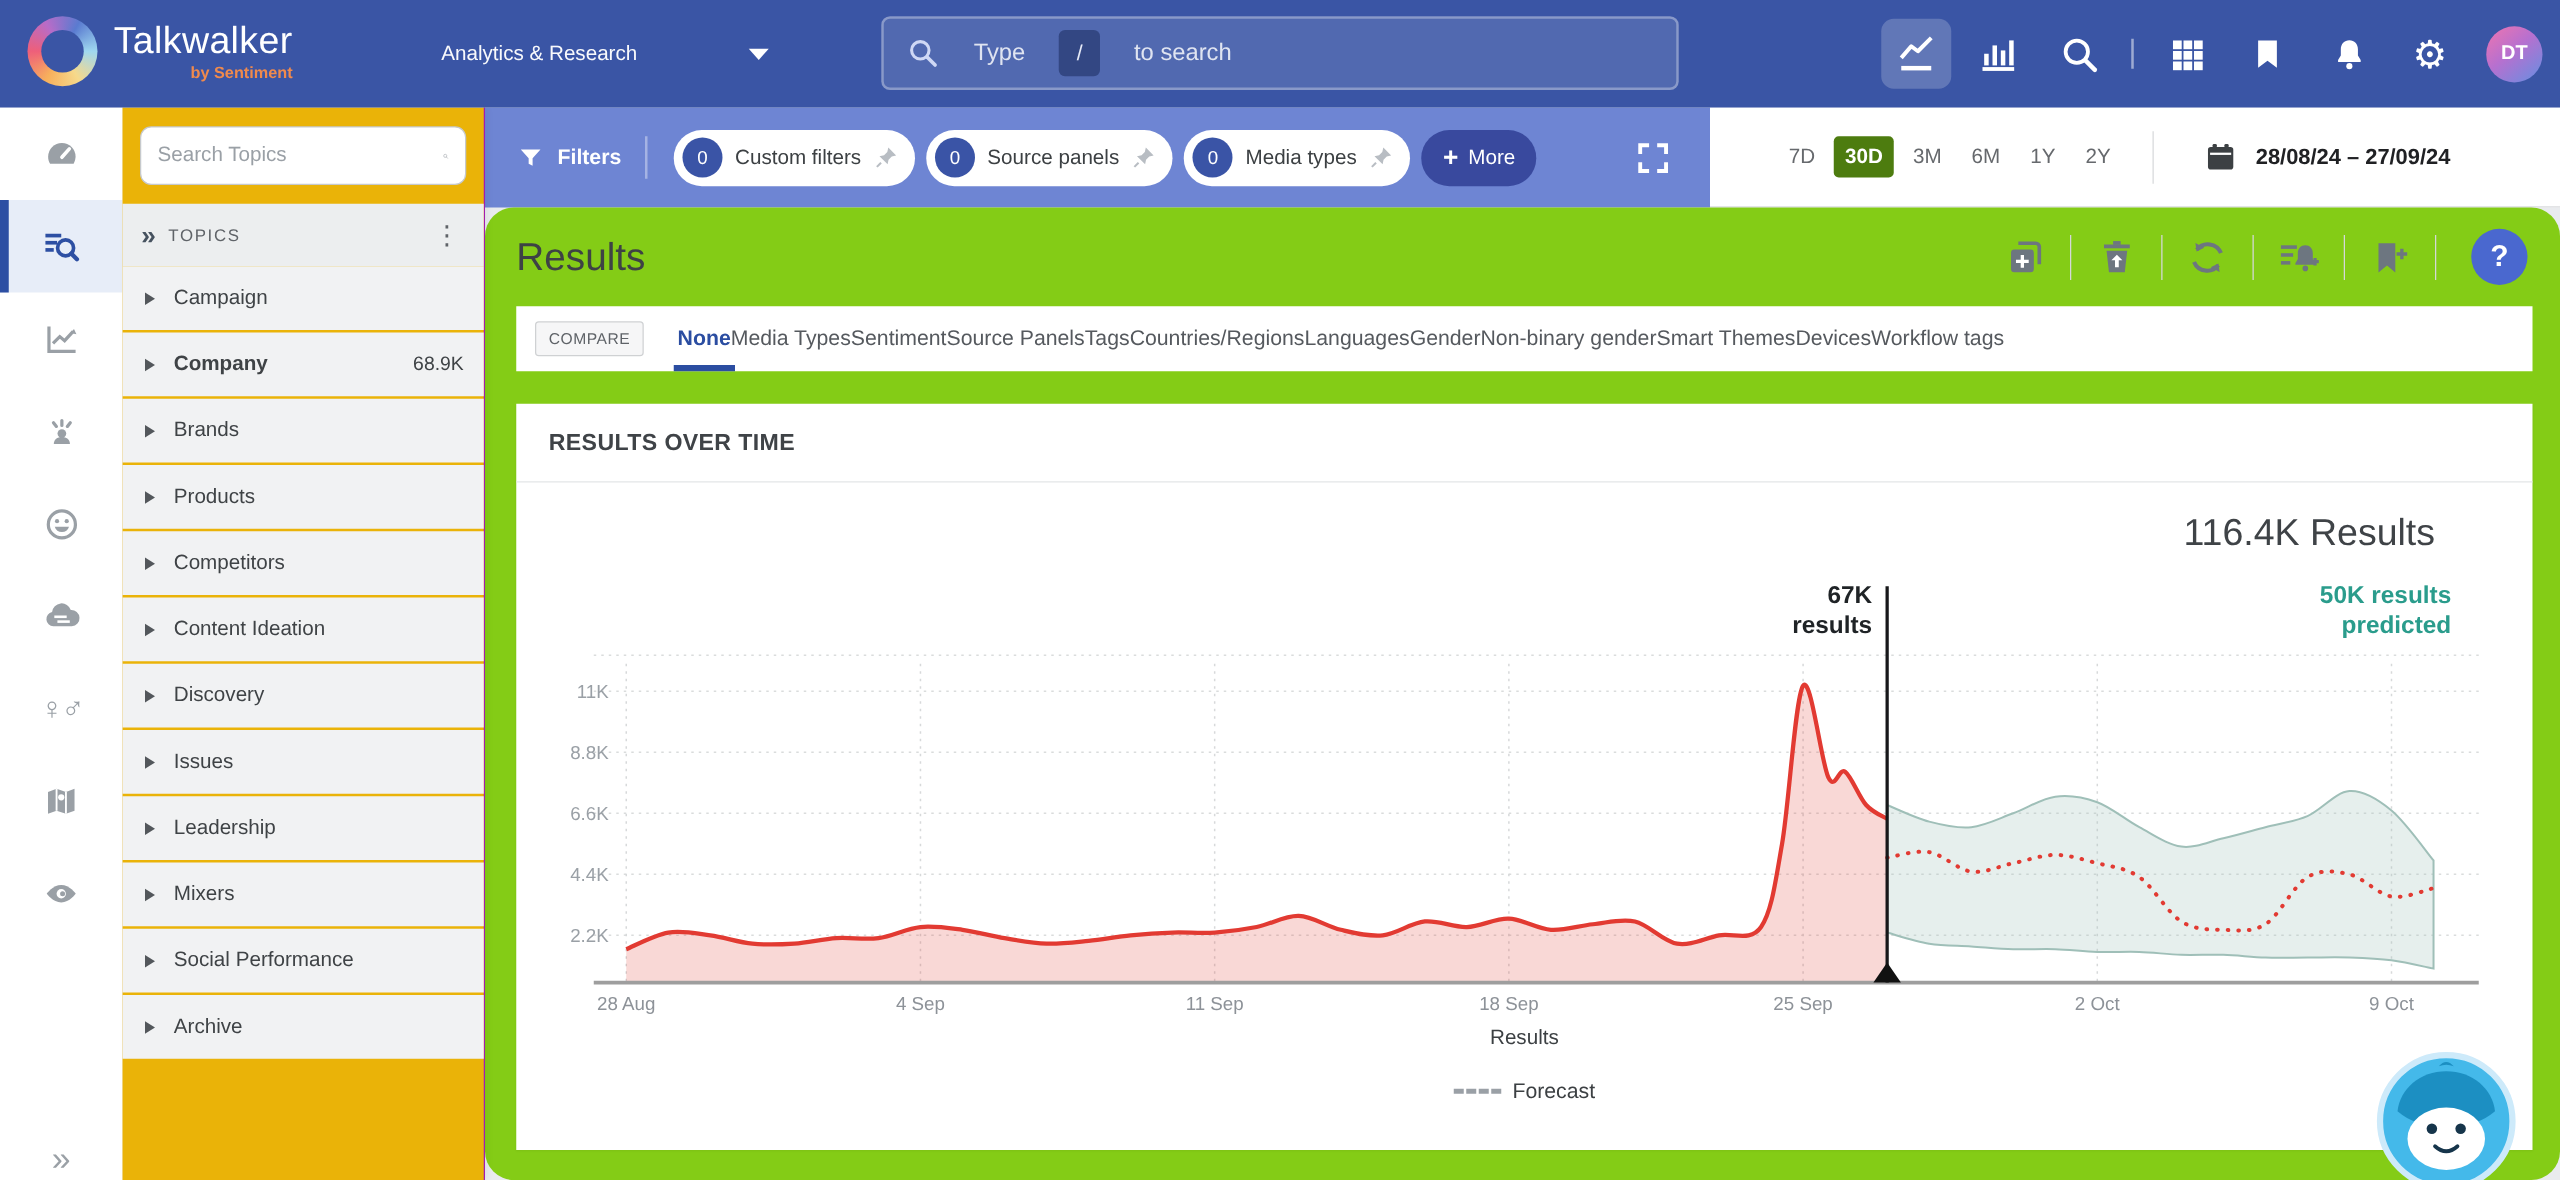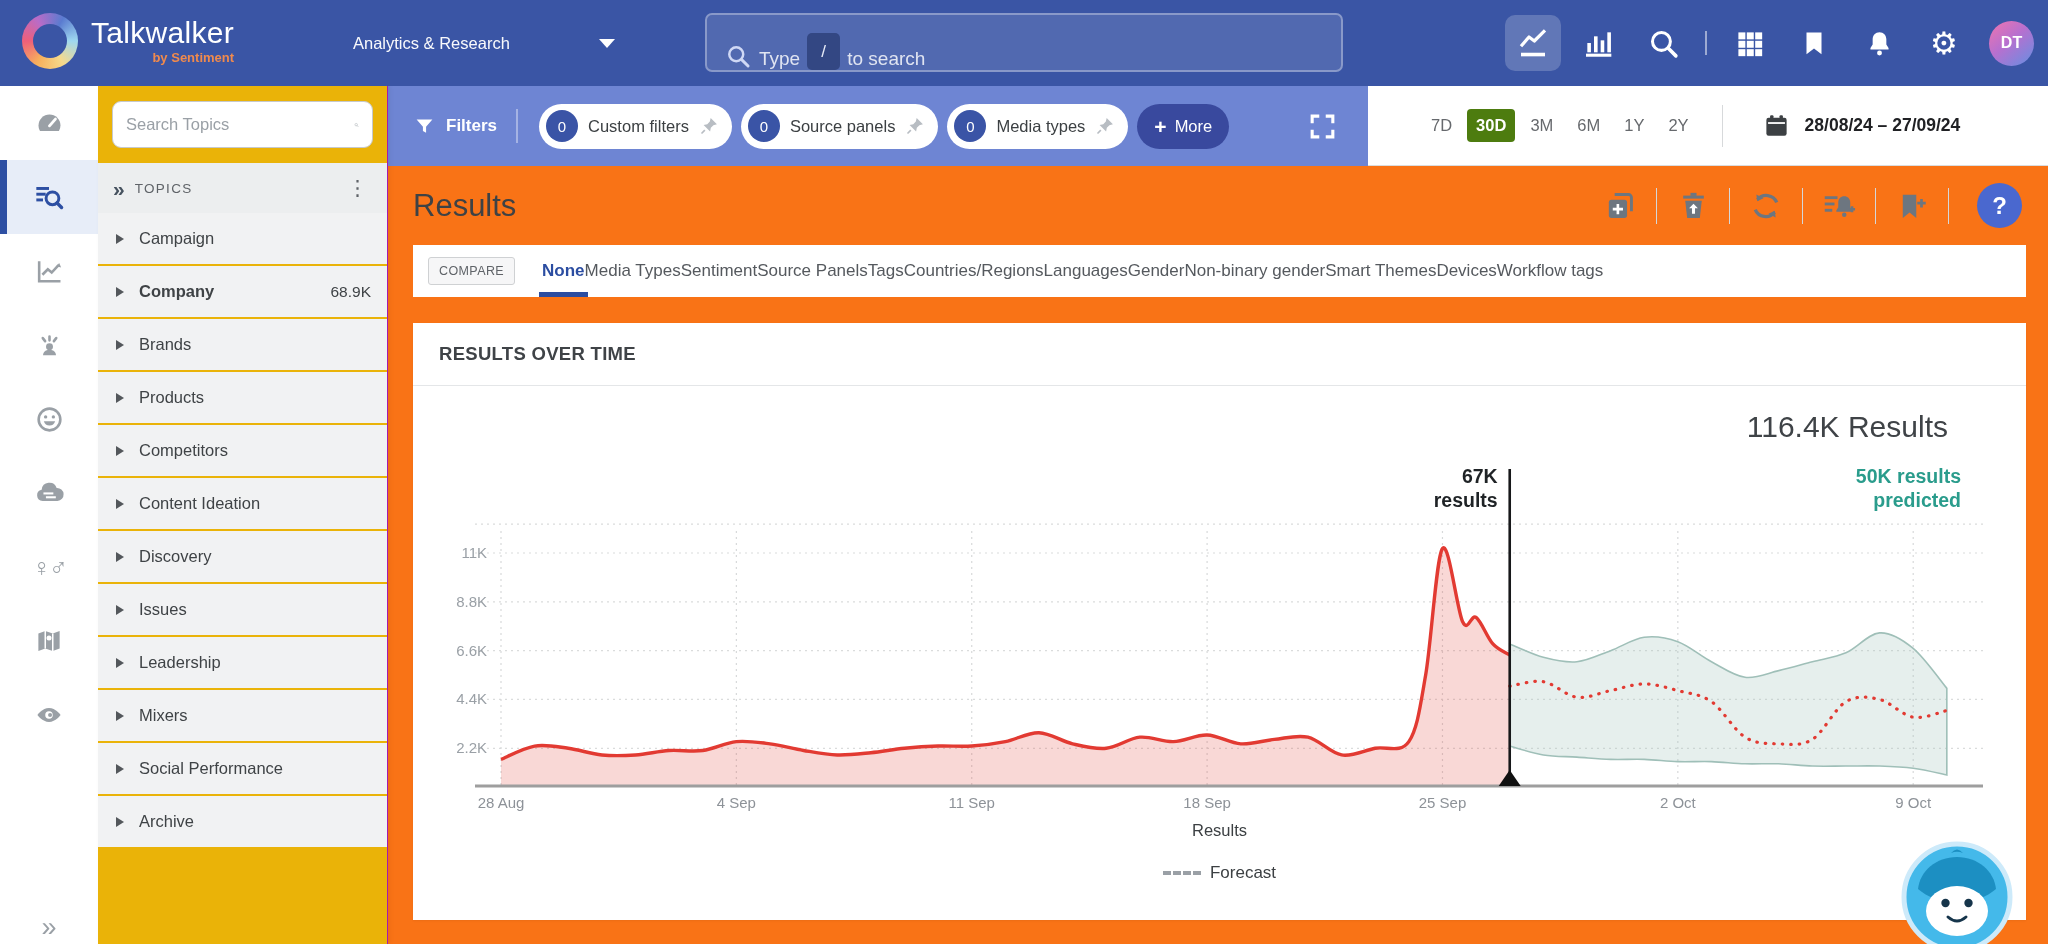--- a/index.html
+++ b/index.html
@@ -12,21 +12,21 @@
   .logo-mark { width:56px; height:56px; border-radius:50%;
     background:conic-gradient(from 210deg,#f7b05c,#ee5f7a,#b86cc8,#5a7bd0,#9fd8f0,#f6d98b,#f7b05c); position:relative; }
   .logo-mark::after { content:""; position:absolute; inset:11px; border-radius:50%; background:#3a55a5; }
   .brand-col { display:flex; flex-direction:column; align-items:flex-end; }
   .brand-title { color:#fff; font-size:30px; font-weight:500; letter-spacing:.3px; line-height:1.05; }
   .brand-byline { color:#f08a4d; font-size:13px; font-weight:700; margin-top:1px; }
   .workspace { position:absolute; left:353px; top:0; height:86px; width:262px; display:flex; align-items:center; justify-content:space-between; cursor:pointer; }
   .workspace-label { color:#fff; font-size:16.5px; font-weight:500; opacity:.97; }
   .caret-down { width:0; height:0; border-left:8px solid transparent; border-right:8px solid transparent; border-top:9px solid #fff; }
   .searchbar { position:absolute; left:705px; top:13px; width:638px; height:59px; border:2px solid rgba(255,255,255,.32);
-    background:rgba(255,255,255,.12); border-radius:7px; display:flex; align-items:flex-end; gap:7px; padding:0 18px;
+    background:rgba(255,255,255,.12); border-radius:7px; display:flex; align-items:center; gap:27px; padding:0 18px;
     color:rgba(255,255,255,.82); font-size:19px; cursor:text; }
   .key { background:rgba(10,25,70,.42); border-radius:5px; min-width:33px; height:37px; display:flex; align-items:center; justify-content:center; font-size:17px; color:#e8ecf8; }
   .topnav { position:absolute; right:14px; top:0; height:86px; display:flex; align-items:center; gap:9px; }
   .tn-btn { width:56px; height:56px; border-radius:10px; display:flex; align-items:center; justify-content:center; cursor:pointer; }
   .tn-btn.active { background:rgba(255,255,255,.20); }
   .tn-sep { width:2px; height:24px; background:rgba(255,255,255,.5); margin:0 5px; }
   .gear-glyph { color:#fff; font-size:31px; line-height:1; }
   .avatar { width:45px; height:45px; border-radius:50%; background:linear-gradient(140deg,#ea74b2 5%,#b770cf 45%,#7b87dd 85%);
     color:#fff; font-size:16px; font-weight:700; display:flex; align-items:center; justify-content:center; margin-left:8px; cursor:pointer; }
 
@@ -63,21 +63,21 @@
   .chip-label { font-size:16.5px; color:#3c4043; }
   .more { height:45px; border-radius:23px; background:#39499e; color:#fff; display:flex; align-items:center; gap:8px; padding:0 17px; font-size:16.5px; cursor:pointer; }
   .more .plus { font-size:21px; font-weight:700; line-height:1; }
   .fullscreen { margin-left:auto; margin-right:30px; cursor:pointer; display:flex; }
   .datebar { flex:1; background:#fff; display:flex; align-items:center; padding-left:54px; border-bottom:1px solid #dadcde; gap:6px; }
   .preset { font-size:16.5px; color:#66696d; font-weight:500; padding:7px 9px; border-radius:4px; cursor:pointer; }
   .preset.active { background:#4d7c0f; color:#fff; font-weight:700; }
   .d-sep { width:1px; height:42px; background:#d7d9db; margin:0 8px 0 18px; }
   .daterange { display:flex; align-items:center; gap:15px; font-size:17.5px; color:#202124; font-weight:600; margin-left:26px; cursor:pointer; }
 
-  .page { position:absolute; top:80px; left:0; right:0; bottom:0; background:#f97316; }
+  .page { position:absolute; top:80px; left:0; right:0; bottom:0; background:#84cc16;border-radius:23px; }
   .page-head { height:79px; display:flex; align-items:center; padding:0 26px 0 25px; }
   .page-title { font-size:31px; color:#3e4245; font-weight:400; }
   .actions { margin-left:auto; display:flex; align-items:center; }
   .act { width:44px; display:flex; justify-content:center; cursor:pointer; }
   .vdiv { width:1px; height:36px; background:#d5d7d9; margin:0 14px; }
   .help { width:45px; height:45px; border-radius:50%; background:#4a68cf; color:#fff; font-size:24px; font-weight:700; display:flex; align-items:center; justify-content:center; margin-left:14px; cursor:pointer; }
 
   .tabstrip { margin:0 22px 0 25px; background:#fff; height:52px; display:flex; align-items:center; padding:0 15px; gap:27px; }
   .compare { border:1px solid #cfd1d3; background:#f6f6f7; color:#5f6368; font-size:12.5px; padding:6px 10px; border-radius:3px; letter-spacing:.4px; cursor:pointer; }
   .tab { font-size:17px; color:#55595e; height:52px; display:flex; align-items:center; position:relative; cursor:pointer; white-space:nowrap; }

